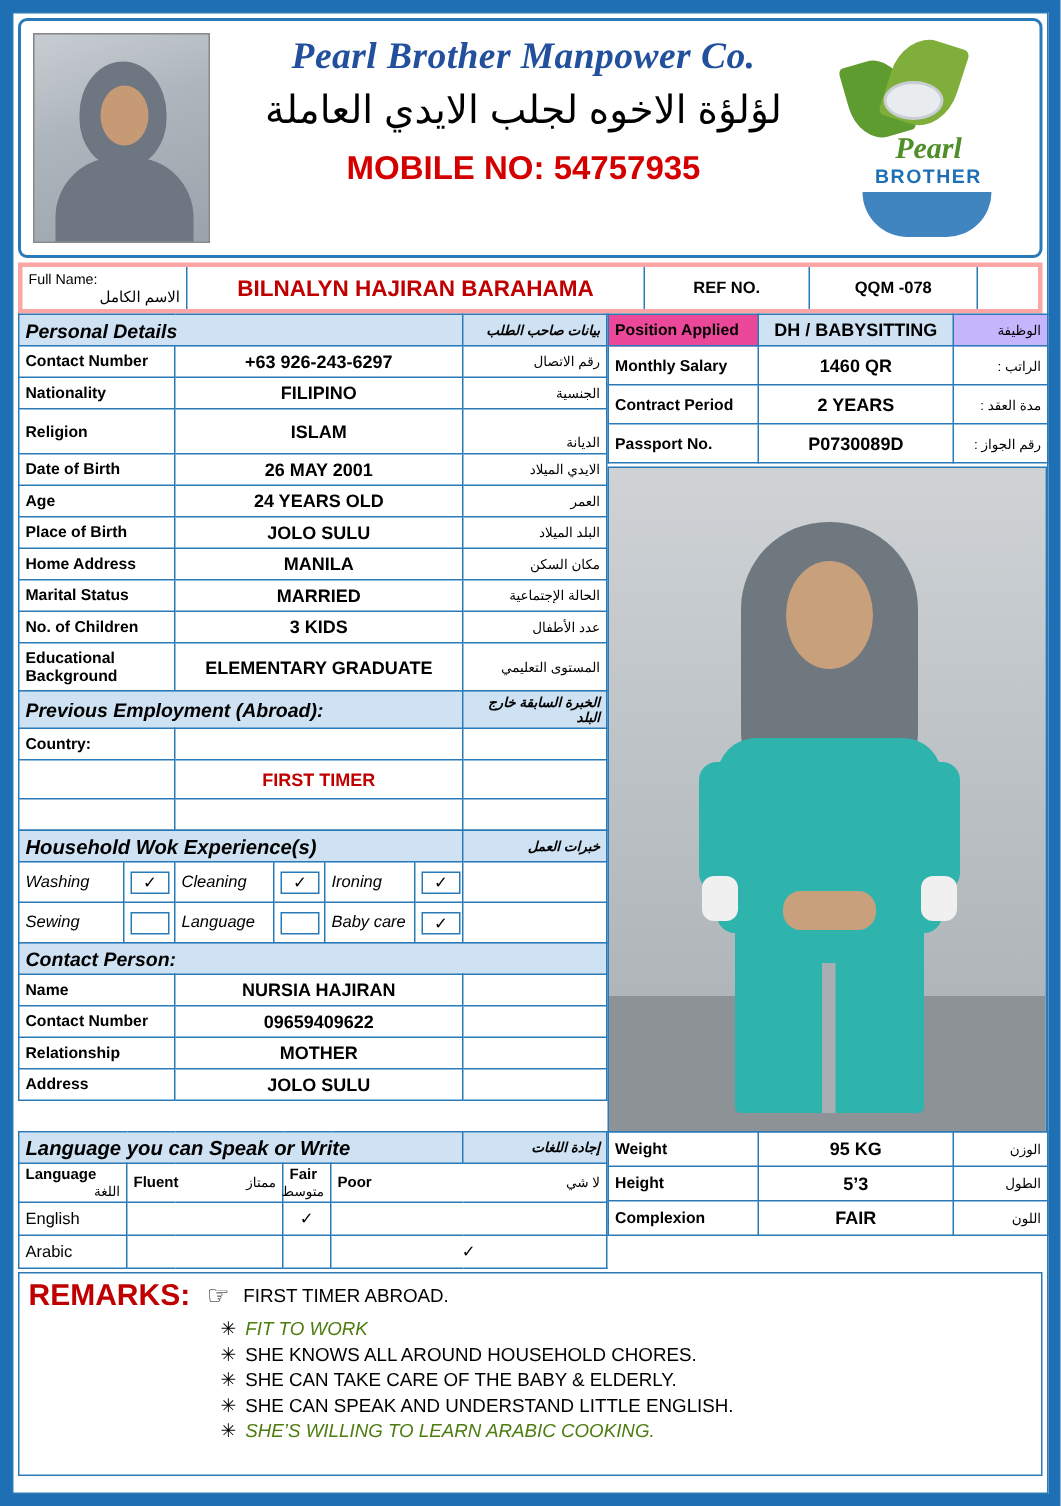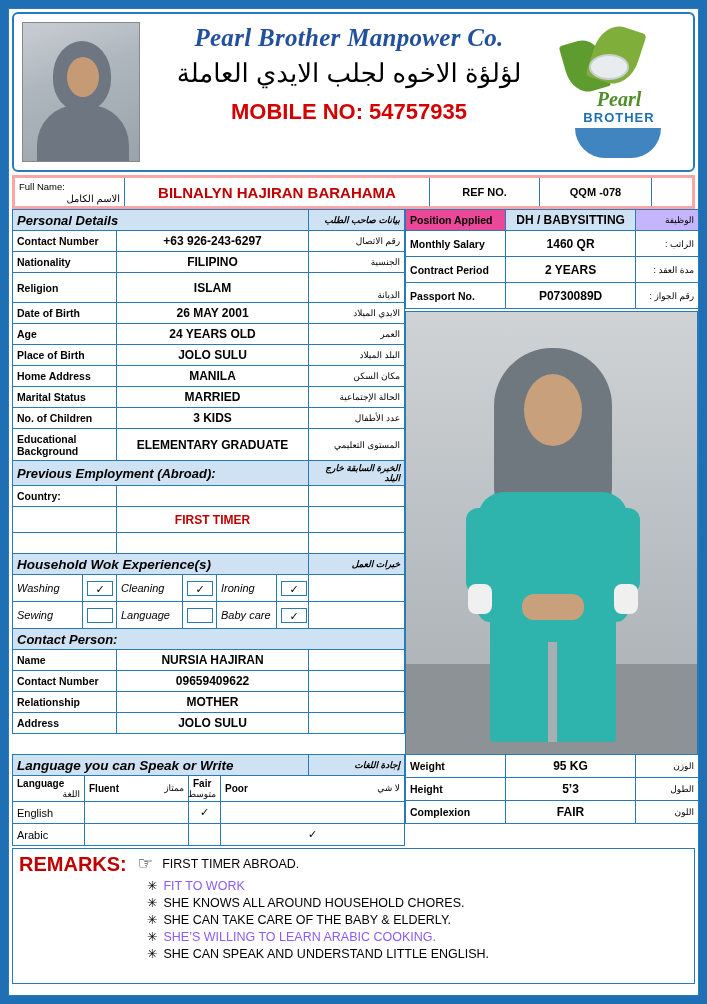--- a/index.html
+++ b/index.html
@@ -128,21 +128,21 @@
   
   .remarks {
     border:1px solid #2a7ab8; margin:2px 3px 0 3px; padding:4px 6px 6px 6px; height:136px;
   }
   .remarks .title{ font-size:20px; font-weight:bold; color:#c00000; display:inline-block; vertical-align:top;}
   .remarks .hand{ font-size:17px; color:#000; margin:0 6px 0 8px; }
   .remarks .first{ font-size:12.5px; display:inline-block; vertical-align:top; margin-top:4px;}
   .remarks ul{ list-style:none; margin:2px 0 0 128px; padding:0; }
   .remarks li{ font-size:12.5px; line-height:17px; }
   .remarks li .star{ color:#000; margin-right:6px; }
-  .red{ color:#8b5cf6; }
+  .red{ color:#4d7c0f;font-style:italic; }
 </style>
 </head>
 <body>
 
 <div class="page">
 
   <div class="header">
     <div class="photo-box">
       <div class="p-bg"></div>
         <div class="p-head"></div>
@@ -466,18 +466,18 @@
   </div>
 
   <div class="remarks">
     <span class="title">REMARKS:</span>
     <span class="hand">☞</span>
     <span class="first">FIRST TIMER ABROAD.</span>
     <ul>
       <li><span class="star">✳</span><span class="red">FIT TO WORK</span></li>
       <li><span class="star">✳</span><span>SHE KNOWS ALL AROUND HOUSEHOLD CHORES.</span></li>
       <li><span class="star">✳</span><span>SHE CAN TAKE CARE OF THE BABY &amp; ELDERLY.</span></li>
+      <li><span class="star">✳</span><span>SHE CAN SPEAK AND UNDERSTAND LITTLE ENGLISH.</span></li>
       <li><span class="star">✳</span><span class="red">SHE’S WILLING TO LEARN ARABIC COOKING.</span></li>
-      <li><span class="star">✳</span><span>SHE CAN SPEAK AND UNDERSTAND LITTLE ENGLISH.</span></li>
     </ul>
   </div>
 
 </div>
 
 </body></html>

